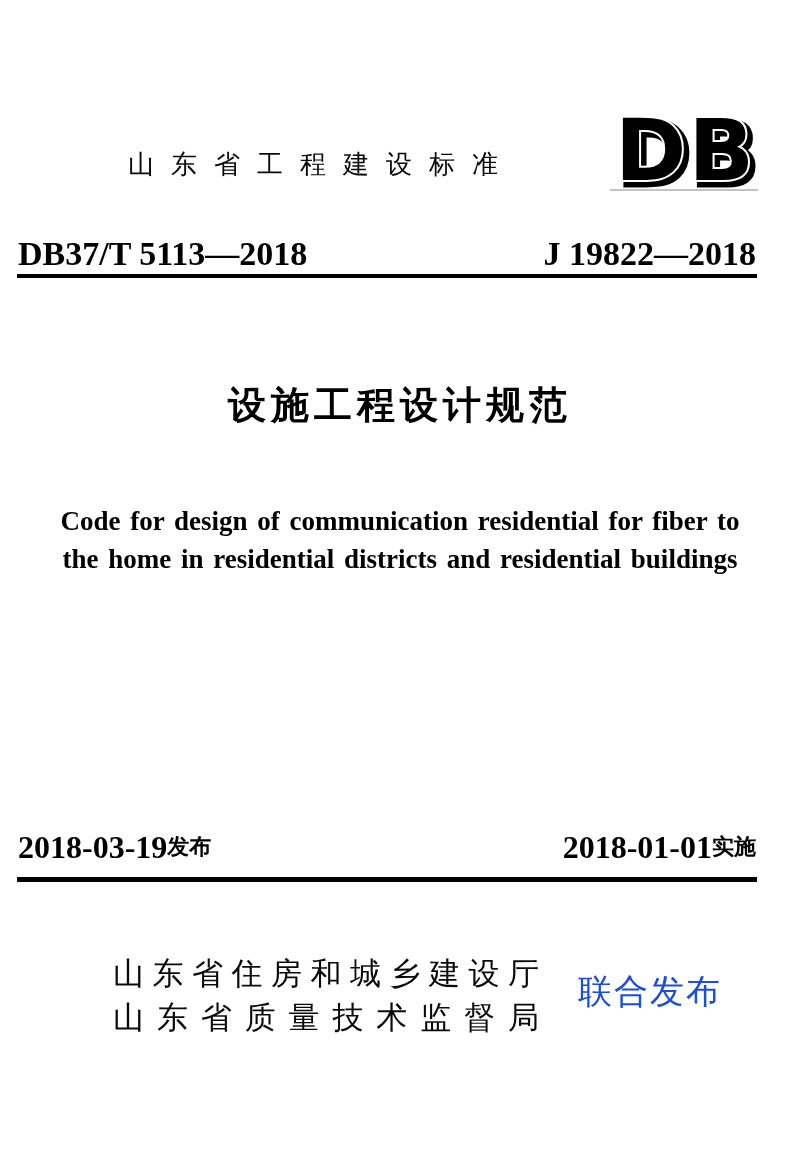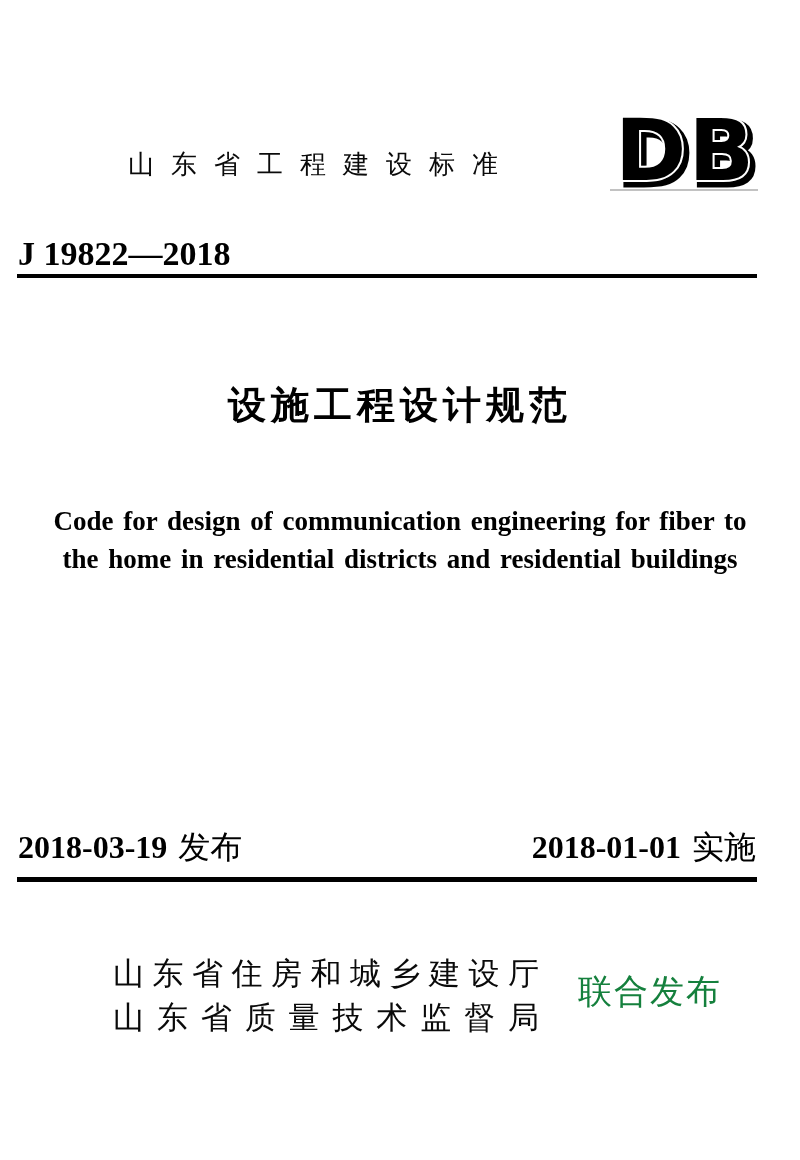--- a/index.html
+++ b/index.html
@@ -59,75 +59,76 @@
     word-spacing: 3px;
     white-space: nowrap;
   }
 
   
   .dates-row {
     position: absolute; left: 18px; top: 830px; width: 738px;
     display: flex; justify-content: space-between; align-items: baseline;
     white-space: nowrap;
   }
-  .date-item { display: flex; align-items: flex-start; gap: 11px; }
+  .date-item { display: flex; align-items: flex-start; }
   .date-num { font-weight: bold; font-size: 32px; line-height: 34px; }
   .date-label {
     font-family: "Liberation Sans", "DejaVu Sans", sans-serif;
-    font-weight: 400; font-size: 32px; line-height: 34px;
+    font-weight: 700; font-size: 22px; line-height: 34px;
   }
 
   
   .publishers {
     position: absolute; left: 113px; top: 952px; width: 426px;
     font-family: "Liberation Sans", "DejaVu Sans", sans-serif;
     font-weight: 500; font-size: 31px;
     color: #0a0a0a;
   }
   .publisher-line {
     display: flex; justify-content: space-between;
     height: 44px; align-items: center;
   }
   .joint-label {
     position: absolute; left: 578px; top: 972px;
     font-family: "Liberation Sans", "DejaVu Sans", sans-serif;
     font-weight: 500; font-size: 34px; line-height: 38px;
     letter-spacing: 2px; white-space: nowrap;
-    color: #15803d;
+    color: #1d4ed8;
   }
 </style>
 </head>
 <body>
 
 <div id="cover">
 
   <div class="category-label">山东省工程建设标准</div>
 
   <div class="logo-wrap">
     <svg width="146" height="78" viewBox="0 0 146 78">
       <g font-family="'DejaVu Sans', sans-serif" font-weight="bold" font-size="86" letter-spacing="2">
         <text x="6" y="70" fill="#000" stroke="#000" stroke-width="7">DB</text>
         <text x="2" y="66" fill="#000" stroke="#fff" stroke-width="4" paint-order="stroke">DB</text>
       </g>
     </svg>
   </div>
   <div class="logo-underline"></div>
 
   <div class="doc-numbers">
+    <span>DB37/T 5113—2018</span>
     <span>J 19822—2018</span>
   </div>
 
   <div class="rule rule-top"></div>
 
   <div class="title-cn">
     <div class="line2">设施工程设计规范</div>
   </div>
 
   <div class="title-en">
-    <div>Code for design of communication engineering for fiber to</div>
+    <div>Code for design of communication residential for fiber to</div>
     <div>the home in residential districts and residential buildings</div>
   </div>
 
   <div class="dates-row">
     <div class="date-item">
       <span class="date-num">2018-03-19</span>
       <span class="date-label">发布</span>
     </div>
     <div class="date-item">
       <span class="date-num">2018-01-01</span>

